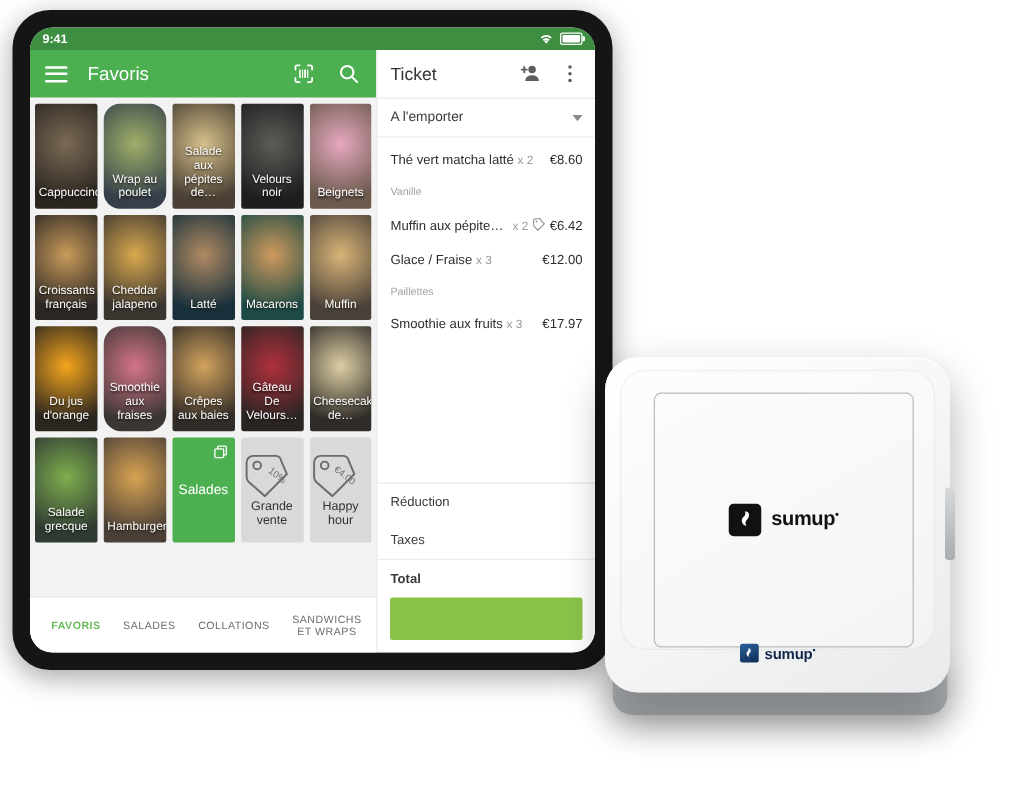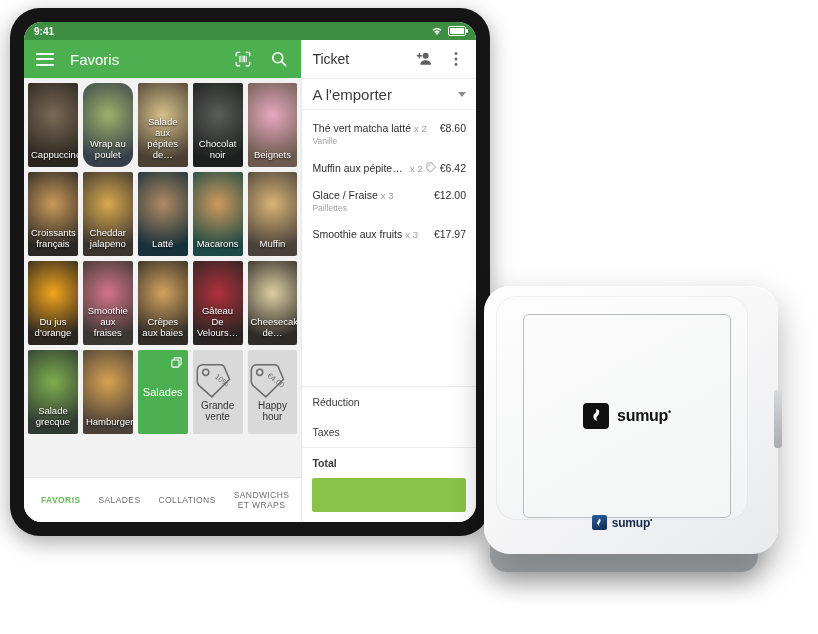--- a/index.html
+++ b/index.html
@@ -50,44 +50,44 @@
            line-height:10px;cursor:pointer;white-space:pre-line;}
   .tabitem.on{color:#68bb59;font-weight:bold;}
   .gridbtn{margin-left:auto;margin-right:6px;display:grid;grid-template-columns:6px 6px;grid-template-rows:6px 6px;gap:2px;cursor:pointer;}
   .gridbtn i{background:#707070;display:block;}
 
   
   .ticket{width:174px;background:#fff;border-left:1px solid #e8e8e8;display:flex;flex-direction:column;min-width:0;}
   .tkhead{height:38px;display:flex;align-items:center;padding:0 10px;border-bottom:1px solid #eceaea;flex:0 0 auto;}
   .tkhead .tt{font-size:14px;color:#333;flex:1;}
   .tkhead .acts{display:flex;gap:12px;align-items:center;}
-  .tkmode{height:30px;display:flex;align-items:center;padding:0 10px;font-size:15px;color:#3b3b3b;
+  .tkmode{height:30px;display:flex;align-items:center;padding:0 10px;font-size:11px;color:#3b3b3b;
           border-bottom:1px solid #f0f0f0;cursor:pointer;}
   .caret{margin-left:auto;width:0;height:0;border-left:4px solid transparent;border-right:4px solid transparent;border-top:5px solid #8a8a8a;}
   .tklist{flex:1 1 auto;padding:4px 10px 0;overflow:hidden;}
   .li{padding:8px 0 7px;}
   .li .r1{display:flex;align-items:baseline;gap:3px;}
   .li .nm{font-size:10.5px;color:#2e2e2e;white-space:nowrap;overflow:hidden;text-overflow:ellipsis;}
   .li .qt{font-size:9.5px;color:#9b9b9b;white-space:nowrap;}
   .li .pr{margin-left:auto;font-size:10.5px;color:#2e2e2e;white-space:nowrap;}
-  .li .sub{font-size:8.5px;color:#a2a2a2;margin-top:2px;}
+  .li .sub{font-size:8.5px;color:#a2a2a2;margin-top:14px;}
   .tagico{width:11px;height:11px;flex:0 0 auto;position:relative;top:1px;}
   .sep{height:1px;background:#ececec;margin:3px 0 0;}
   .sumrow{display:flex;align-items:center;font-size:10.5px;color:#3a3a3a;padding:9px 10px;}
   .sumrow.tot{font-weight:bold;border-top:1px solid #ececec;}
   .paybtn{margin:0 10px 10px;height:34px;background:#8bc34a;border-radius:2px;color:#fff;font-size:11px;
           display:flex;align-items:center;justify-content:center;cursor:pointer;}
 
   
   .reader{position:absolute;left:484px;top:286px;width:288px;height:288px;}
   .rd-base{position:absolute;left:6px;top:238px;width:268px;height:48px;background:linear-gradient(#c9cbcd,#9fa3a6);
            border-radius:10px 10px 16px 16px;box-shadow:0 10px 26px rgba(0,0,0,.32);}
   .rd-body{position:absolute;left:0;top:0;width:276px;height:268px;border-radius:26px;
            background:linear-gradient(145deg,#ffffff 0%,#f7f7f8 45%,#e9eaec 100%);
-           box-shadow:0 14px 34px rgba(0,0,0,.30), inset 0 1px 0 #fff;padding-left:18px;}
+           box-shadow:0 14px 34px rgba(0,0,0,.30), inset 0 1px 0 #fff;}
   .rd-inner{position:absolute;left:12px;top:10px;width:252px;height:224px;border-radius:20px;
             background:linear-gradient(160deg,#fdfdfd,#f2f3f4);box-shadow:inset 0 0 0 1px rgba(0,0,0,.05);}
   .rd-screen{position:absolute;left:27px;top:18px;width:206px;height:202px;border-radius:6px;
              background:linear-gradient(150deg,#fbfbfb,#f4f5f5);border:1px solid #b9bcbe;
              display:flex;align-items:center;justify-content:center;gap:8px;}
   .su-mark{width:26px;height:26px;background:#111;border-radius:4px;display:flex;align-items:center;justify-content:center;}
   .su-word{font-size:16px;font-weight:bold;color:#111;letter-spacing:-.3px;}
   .su-word sup{font-size:9px;}
   .rd-foot{position:absolute;left:0;bottom:24px;width:276px;display:flex;align-items:center;justify-content:center;gap:5px;}
   .su-mark-sm{width:15px;height:15px;border-radius:2px;background:linear-gradient(160deg,#2b5f9e,#0f2d52);
@@ -157,21 +157,21 @@
               <div class="tile" style="background: radial-gradient(circle at 50% 38%, rgb(122, 106, 85) 0%, rgb(44, 38, 32) 78%);">
                 <span class="lbl">Cappuccino</span>
               </div>
               <div class="tile" style="background: radial-gradient(circle at 50% 38%, rgb(159, 176, 106) 0%, rgb(55, 64, 74) 78%); border-radius: 13px;">
                 <span class="lbl">Wrap au poulet</span>
               </div>
               <div class="tile" style="background: radial-gradient(circle at 50% 38%, rgb(214, 192, 138) 0%, rgb(74, 64, 52) 78%);">
                 <span class="lbl">Salade aux pépites de…</span>
               </div>
               <div class="tile" style="background: radial-gradient(circle at 50% 38%, rgb(91, 93, 88) 0%, rgb(29, 31, 30) 78%);">
-                <span class="lbl">Chocolat noir</span>
+                <span class="lbl">Velours noir</span>
               </div>
               <div class="tile" style="background: radial-gradient(circle at 50% 38%, rgb(231, 168, 192) 0%, rgb(107, 90, 77) 78%);">
                 <span class="lbl">Beignets</span>
               </div>
               <div class="tile" style="background: radial-gradient(circle at 50% 38%, rgb(201, 154, 90) 0%, rgb(42, 39, 36) 78%);">
                 <span class="lbl">Croissants français</span>
               </div>
               <div class="tile" style="background: radial-gradient(circle at 50% 38%, rgb(217, 169, 78) 0%, rgb(59, 53, 48) 78%);">
                 <span class="lbl">Cheddar jalapeno</span>
               </div>
@@ -180,21 +180,21 @@
               </div>
               <div class="tile" style="background: radial-gradient(circle at 50% 38%, rgb(207, 154, 94) 0%, rgb(29, 74, 68) 78%);">
                 <span class="lbl">Macarons</span>
               </div>
               <div class="tile" style="background: radial-gradient(circle at 50% 38%, rgb(217, 180, 119) 0%, rgb(74, 66, 58) 78%);">
                 <span class="lbl">Muffin</span>
               </div>
               <div class="tile" style="background: radial-gradient(circle at 50% 38%, rgb(244, 165, 28) 0%, rgb(43, 38, 32) 78%);">
                 <span class="lbl">Du jus d'orange</span>
               </div>
-              <div class="tile" style="background: radial-gradient(circle at 50% 38%, rgb(212, 116, 138) 0%, rgb(58, 54, 50) 78%);">
+              <div class="tile" style="background: radial-gradient(circle at 50% 38%, rgb(212, 116, 138) 0%, rgb(58, 54, 50) 78%); border-radius: 14px;">
                 <span class="lbl">Smoothie aux fraises</span>
               </div>
               <div class="tile" style="background: radial-gradient(circle at 50% 38%, rgb(211, 163, 94) 0%, rgb(49, 44, 39) 78%);">
                 <span class="lbl">Crêpes aux baies</span>
               </div>
               <div class="tile" style="background: radial-gradient(circle at 50% 38%, rgb(176, 48, 60) 0%, rgb(42, 37, 35) 78%);">
                 <span class="lbl">Gâteau De Velours…</span>
               </div>
               <div class="tile" style="background: radial-gradient(circle at 50% 38%, rgb(221, 207, 164) 0%, rgb(47, 43, 40) 78%);">
                 <span class="lbl">Cheesecake de…</span>

